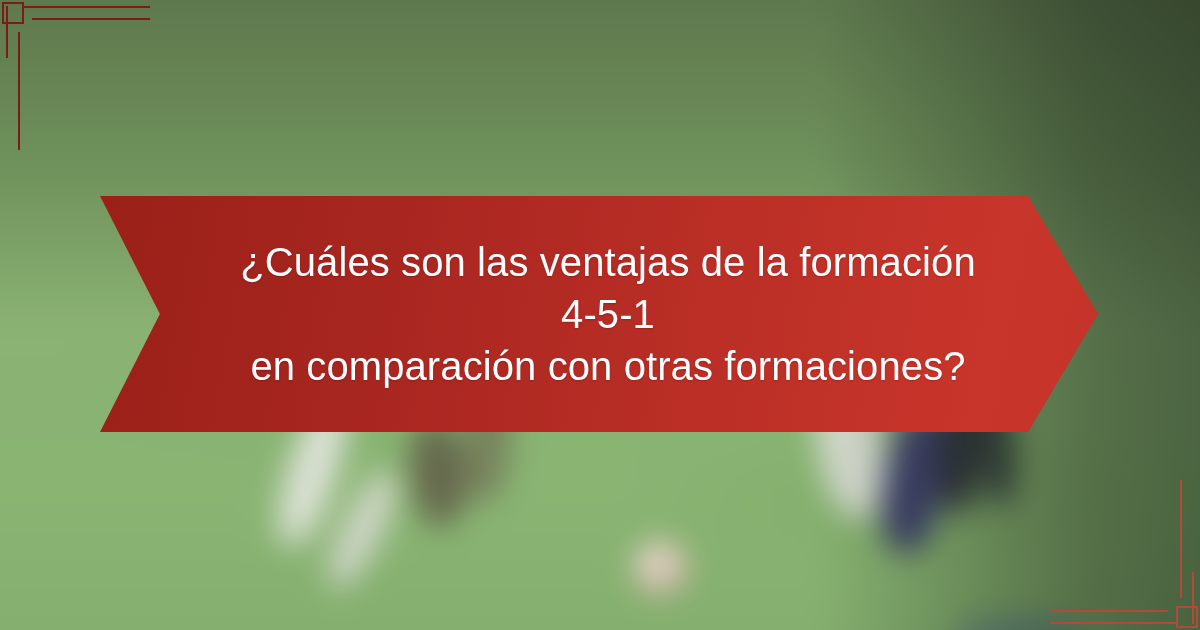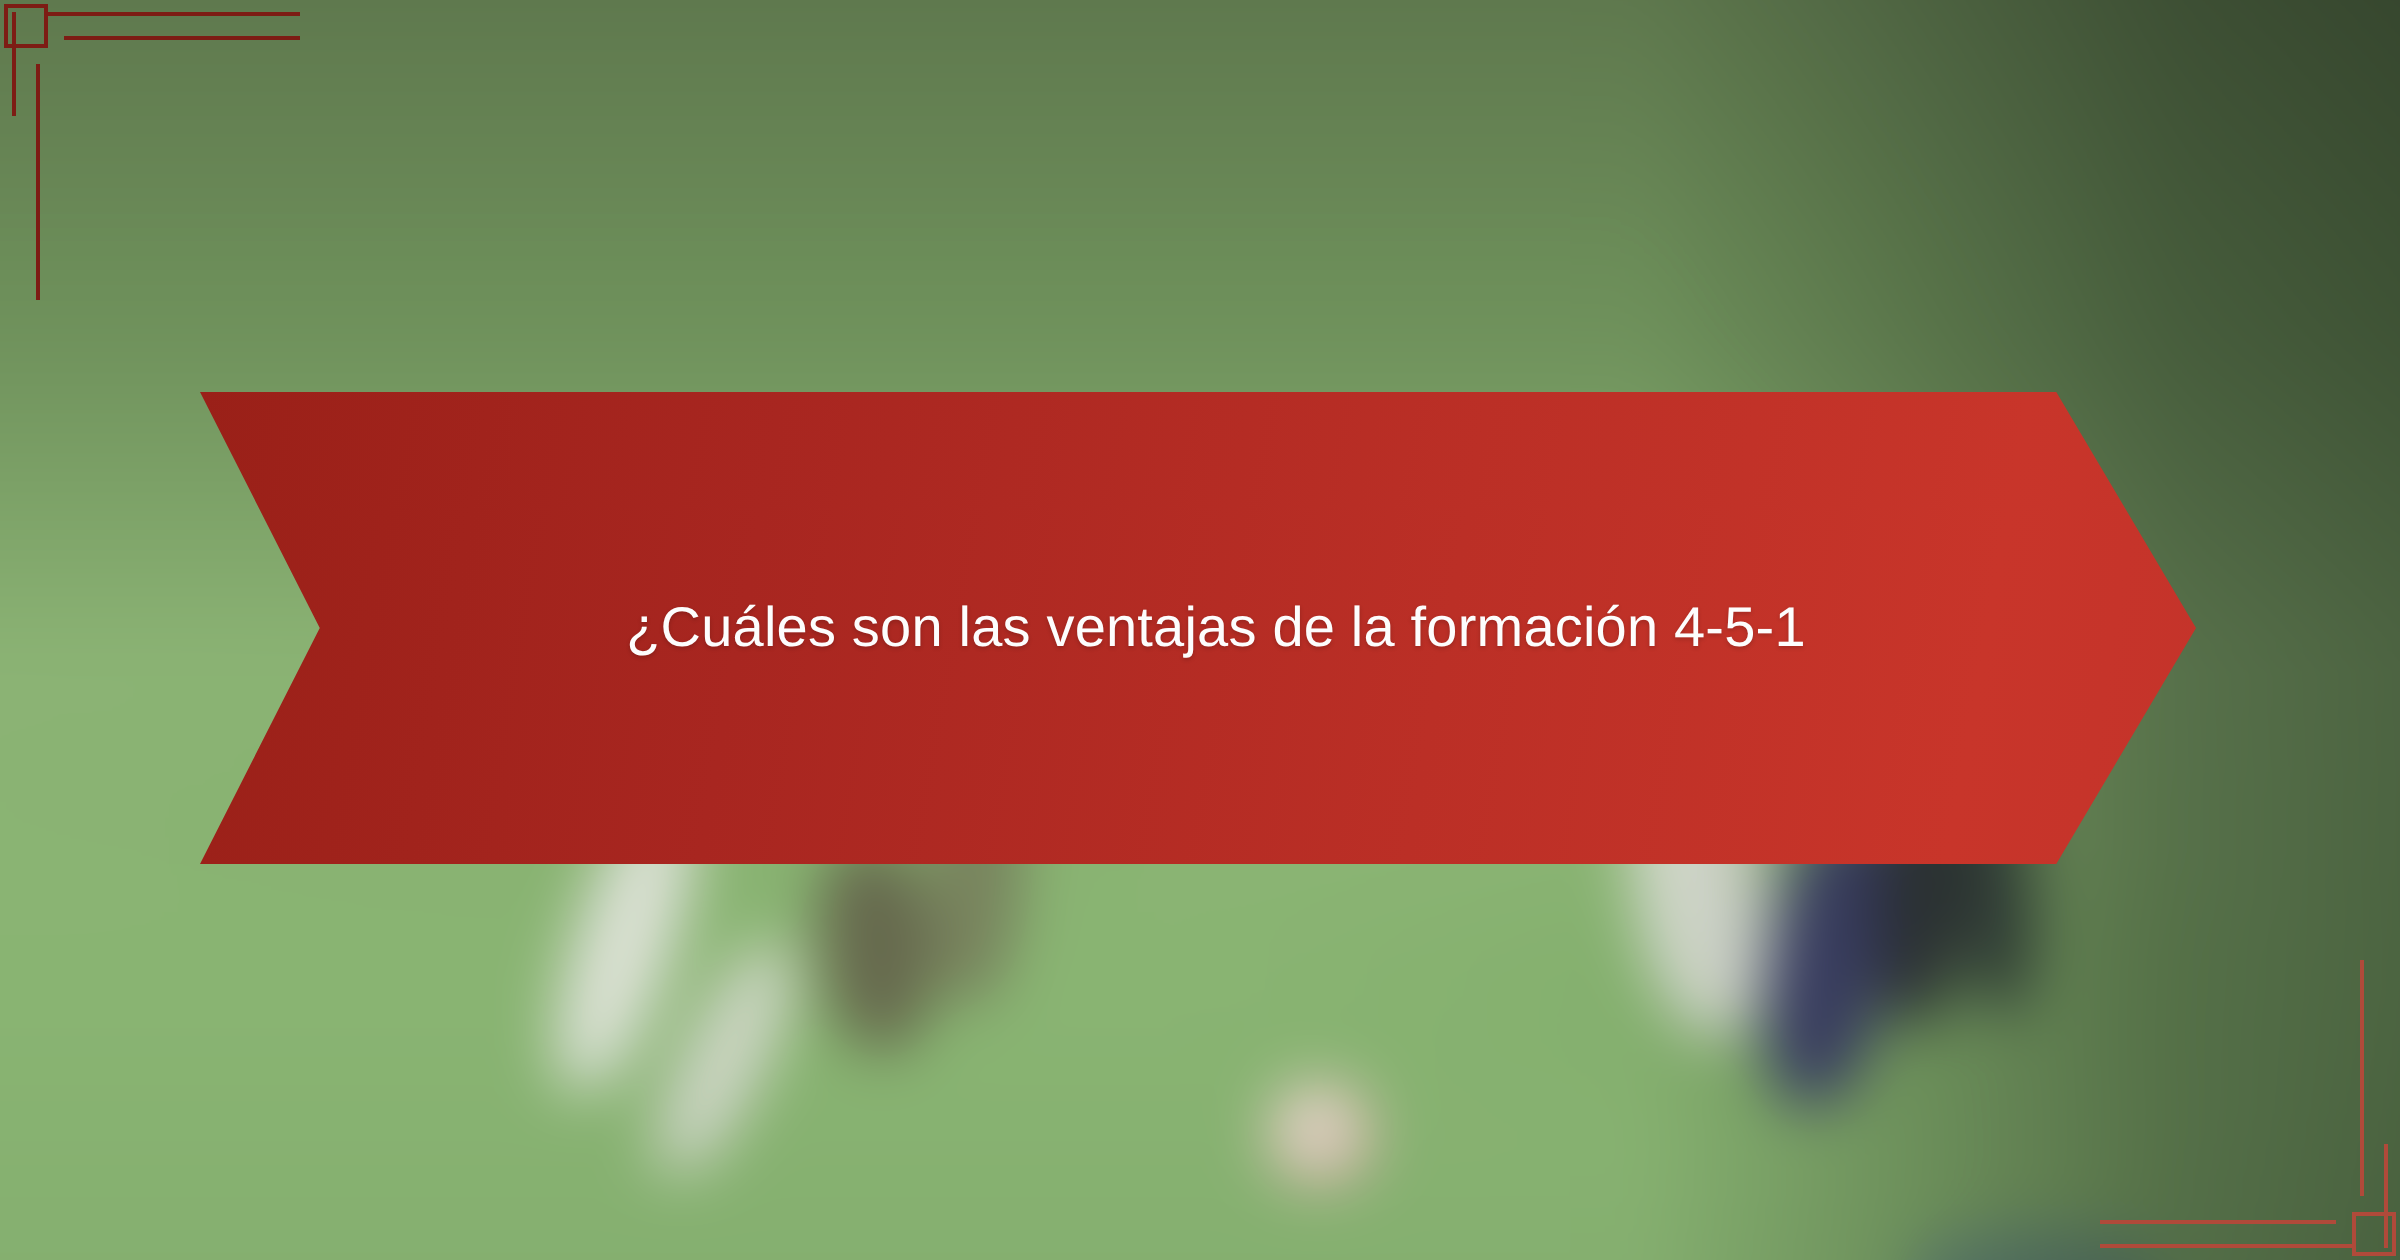--- a/index.html
+++ b/index.html
@@ -124,21 +124,21 @@
       6.0% 50%
     );
     display:flex;
     align-items:center;
     justify-content:center;
     filter:drop-shadow(0 5px 14px rgba(0,0,0,.30));
   }
 
   #banner-text {
     color:#fdfdfd;
-    font-size:28px;
+    font-size:40px;
     line-height:52px;
     font-weight:400;
     text-align:center;
     letter-spacing:.1px;
     max-width:780px;
     margin-left:18px;
     text-shadow:0 1px 2px rgba(0,0,0,.18);
   }
 </style>
 </head>
@@ -178,16 +178,17 @@
     <span class="h1"></span>
     <span class="h2"></span>
     <span class="v1"></span>
     <span class="v2"></span>
     <span class="sq"></span>
   </div>
 
   <div id="banner">
     <div id="banner-text">
         <div>¿Cuáles son las ventajas de la formación 4-5-1</div>
+        <div>en comparación con otras formaciones?</div>
       </div>
   </div>
 
 </div>
 
 </body></html>

